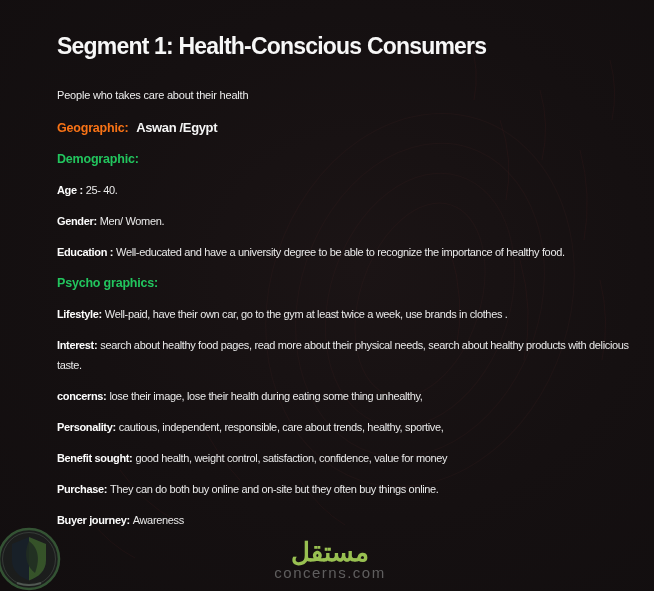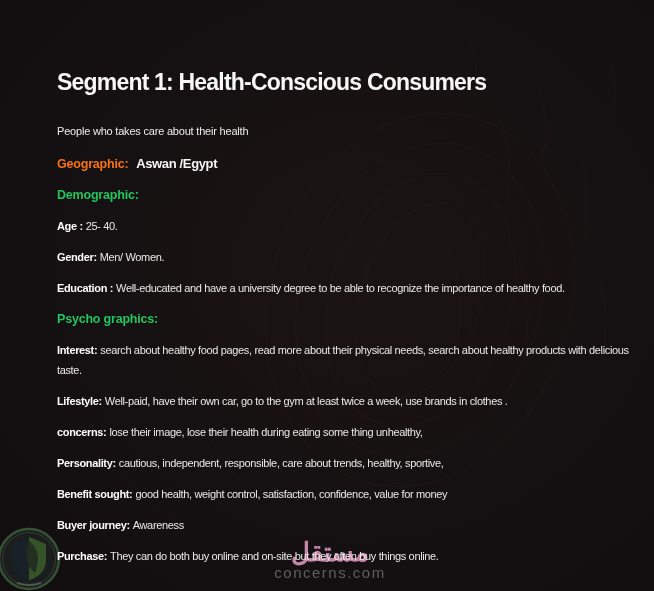--- a/index.html
+++ b/index.html
@@ -4,21 +4,21 @@
 <style>
   html, body { margin:0; padding:0; }
   body {
     width:654px; height:591px; overflow:hidden; position:relative;
     background:#151011;
     background-image: radial-gradient(ellipse at 55% 45%, #1b1415 0%, #151011 55%, #120e0f 100%);
     font-family:"Liberation Sans", sans-serif;
     -webkit-font-smoothing:antialiased;
   }
   .texture { position:absolute; inset:0; z-index:0; pointer-events:none; }
-  .slide { position:absolute; inset:0; padding:33px 20px 0 57px; z-index:2; box-sizing:border-box;margin-top:36px; }
+  .slide { position:absolute; inset:0; padding:33px 20px 0 57px; z-index:2; box-sizing:border-box; }
   h1.title {
     font-size:23px; line-height:26px; font-weight:700; letter-spacing:-0.8px;
     color:#f7f7f7; margin:0 0 26px 0; white-space:nowrap;
   }
   .subtitle {
     font-size:11px; line-height:20px; color:#ededed; margin:0 0 13px 0;
     letter-spacing:-0.2px;
   }
   .row {
     font-size:11px; line-height:20px; color:#e9e9e9; margin:0 0 11px 0;
@@ -32,21 +32,21 @@
   }
   .geo-row .gold-inline {
     font-size:12.5px; font-weight:700; color:#f97316; margin-right:5px; letter-spacing:-0.2px;
   }
   .geo-row .geo-value { font-size:13px; font-weight:700; color:#f5f5f5; }
   .mostaql {
     position:absolute; left:246px; top:540px; width:168px; text-align:center;
     z-index:1; opacity:0.78; pointer-events:none;
   }
   .mostaql .ar {
-    font-size:26px; line-height:24px; font-weight:700; color:#f9a8d4; letter-spacing:1px;
+    font-size:26px; line-height:24px; font-weight:700; color:#bef264; letter-spacing:1px;
   }
   .mostaql .dom {
     font-size:15px; line-height:18px; color:#747474; letter-spacing:1.5px;
   }
   .corner-logo {
     position:absolute; left:-3px; top:527px; width:64px; height:64px;
     z-index:1; opacity:0.55; pointer-events:none;
   }
 </style>
 </head>
@@ -91,42 +91,42 @@
   </p>
   <p class="row">
     <span class="label">Gender:</span><span>Men/ Women.</span>
   </p>
   <p class="row">
     <span class="label">Education :</span><span>Well-educated and have a university degree to be able to recognize the importance of healthy food.</span>
   </p>
 
   <p class="gold-heading">Psycho graphics:</p>
 
+  <p class="row">
+    <span class="label">Lifestyle:</span><span>Well-paid, have their own car, go to the gym at least twice a week, use brands in clothes .</span>
+  </p>
   <p class="row wrap">
     <span class="label">Interest:</span><span>search about healthy food pages, read more about their physical needs, search about healthy products with delicious taste.</span>
-  </p>
-  <p class="row">
-    <span class="label">Lifestyle:</span><span>Well-paid, have their own car, go to the gym at least twice a week, use brands in clothes .</span>
   </p>
   <p class="row">
     <span class="label">concerns:</span><span>lose their image, lose their health during eating some thing unhealthy,</span>
   </p>
   <p class="row">
     <span class="label">Personality:</span><span>cautious, independent, responsible, care about trends, healthy, sportive,</span>
   </p>
 
 
   <p class="row">
     <span class="label">Benefit sought:</span><span>good health, weight control, satisfaction, confidence, value for money</span>
   </p>
   <p class="row">
-    <span class="label">Buyer journey:</span><span>Awareness</span>
+    <span class="label">Purchase:</span><span>They can  do both buy online and on-site but they often buy things online.</span>
   </p>
   <p class="row">
-    <span class="label">Purchase:</span><span>They can  do both buy online and on-site but they often buy things online.</span>
+    <span class="label">Buyer journey:</span><span>Awareness</span>
   </p>
 </div>
 
 <div class="mostaql">
   <div class="ar">مستقل</div>
   <div class="dom">concerns.com</div>
 </div>
 
 <svg class="corner-logo" viewBox="0 0 64 64" xmlns="http://www.w3.org/2000/svg">
   <circle cx="32" cy="32" r="30" fill="#242a28"></circle>

